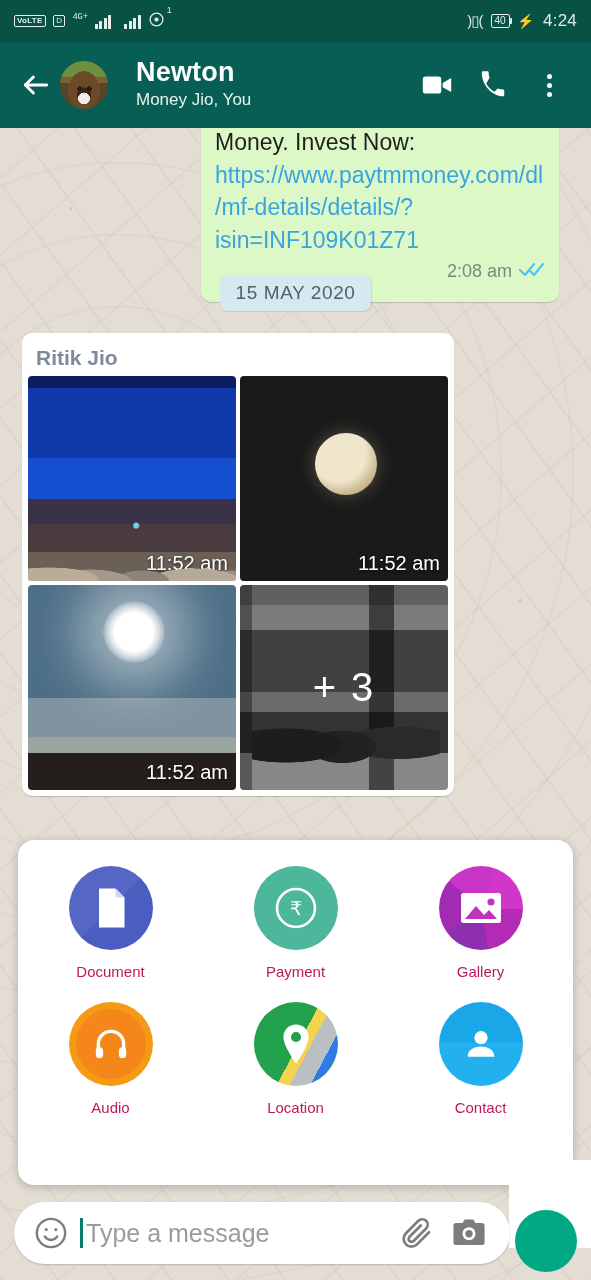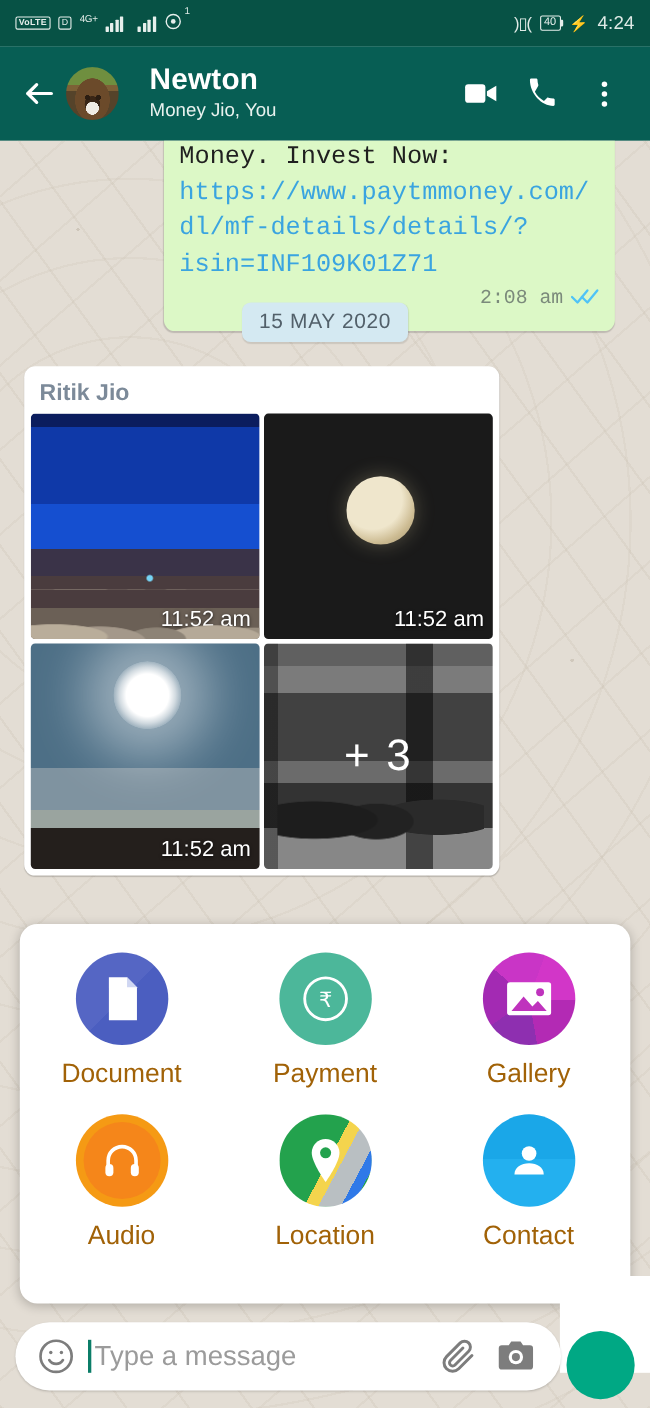--- a/index.html
+++ b/index.html
@@ -27,21 +27,21 @@
   .simbox{
     border:1.5px solid #e6efec; border-radius:2px;
     font-size:8px; padding:1px 2.5px; line-height:1; color:#e6efec;
   }
   .bars{ display:flex; align-items:flex-end; gap:1.5px; height:15px; }
   .bars i{ display:block; width:3px; background:#e6efec; border-radius:.5px; }
   .bars i:nth-child(1){height:5px}
   .bars i:nth-child(2){height:8px}
   .bars i:nth-child(3){height:11px}
   .bars i:nth-child(4){height:14px}
-  .netlabel{ font-size:9px; position:relative; top:-4px; letter-spacing:-.3px; }
+  .netlabel{ font-size:9px; position:relative; top:-4px; letter-spacing:-.3px;font-family:Liberation Mono, monospace; }
   .hotspot{ position:relative; font-size:16px; line-height:1; }
   .hotspot sup{ font-size:9px; position:absolute; top:-5px; right:-7px; }
   .vibrate{ font-size:15px; letter-spacing:-1px; }
   .battery{
     border:1.6px solid #e6efec; border-radius:2px; font-size:10px;
     padding:1px 3px; line-height:1.05; position:relative; color:#e6efec;
   }
   .battery::after{
     content:""; position:absolute; right:-3px; top:50%;
     transform:translateY(-50%); width:2px; height:6px; background:#e6efec;
@@ -85,25 +85,24 @@
       radial-gradient(circle at 33% 62%, rgba(190,180,165,.45) 0 1.3px, transparent 1.5px),
       radial-gradient(circle at 74% 85%, rgba(190,180,165,.5) 0 1.4px, transparent 1.6px),
       repeating-linear-gradient(54deg, rgba(196,186,170,.22) 0 2px, transparent 2px 46px),
       repeating-linear-gradient(-41deg, rgba(196,186,170,.18) 0 2px, transparent 2px 58px),
       repeating-radial-gradient(circle at 20% 30%, transparent 0 22px, rgba(198,188,172,.18) 22px 24px, transparent 24px 72px);
     overflow:hidden;
   }
 
   
   .bubble-out{
-    position:absolute; right:32px; top:-12px; width:410px;
+    position:absolute; right:32px; top:-12px; width:358px;
     background:#dcf8c6; border-radius:10px;
     padding:10px 14px 20px 14px;
     box-shadow:0 1px 1px rgba(0,0,0,.16);
-    font-family:Liberation Mono, monospace;
   }
   .bubble-text{ font-size:23px; line-height:1.42; color:#1f1f1f; word-break:break-word; }
   .bubble-text .lnk{ color:#3aa4e0; }
   .bubble-meta{
     display:flex; align-items:flex-start; justify-content:flex-end;
     gap:7px; margin-top:4px;
   }
   .meta-time{ font-size:18px; color:#7b8a7b; }
   .ticks{ display:inline-flex; }
 
@@ -189,21 +188,21 @@
     padding:26px 0 0 0;
   }
   .attach-grid{
     display:grid; grid-template-columns:repeat(3,1fr); row-gap:22px;
   }
   .attach-item{ display:flex; flex-direction:column; align-items:center; }
   .attach-circle{
     width:84px; height:84px; border-radius:50%;
     display:flex; align-items:center; justify-content:center; position:relative;
   }
-  .attach-label{ margin-top:13px; font-size:24px; color:#a16207; }
+  .attach-label{ margin-top:13px; font-size:15px; color:#be185d; }
   .c-document{ background:linear-gradient(135deg,#5566c4 0 50%, #4b5ec0 50% 100%); }
   .c-payment{ background:#4cb79a; }
   .c-gallery{
     background:
       conic-gradient(from 20deg, #d236c8 0 72deg, #b32ab4 72deg 150deg, #8e2fb0 150deg 215deg, #a32ab3 215deg 290deg, #c935c6 290deg 360deg);
   }
   .c-audio{ background:#f59a14; }
   .c-audio::before{
     content:""; position:absolute; inset:7px; border-radius:50%; background:#f5861a;
   }

